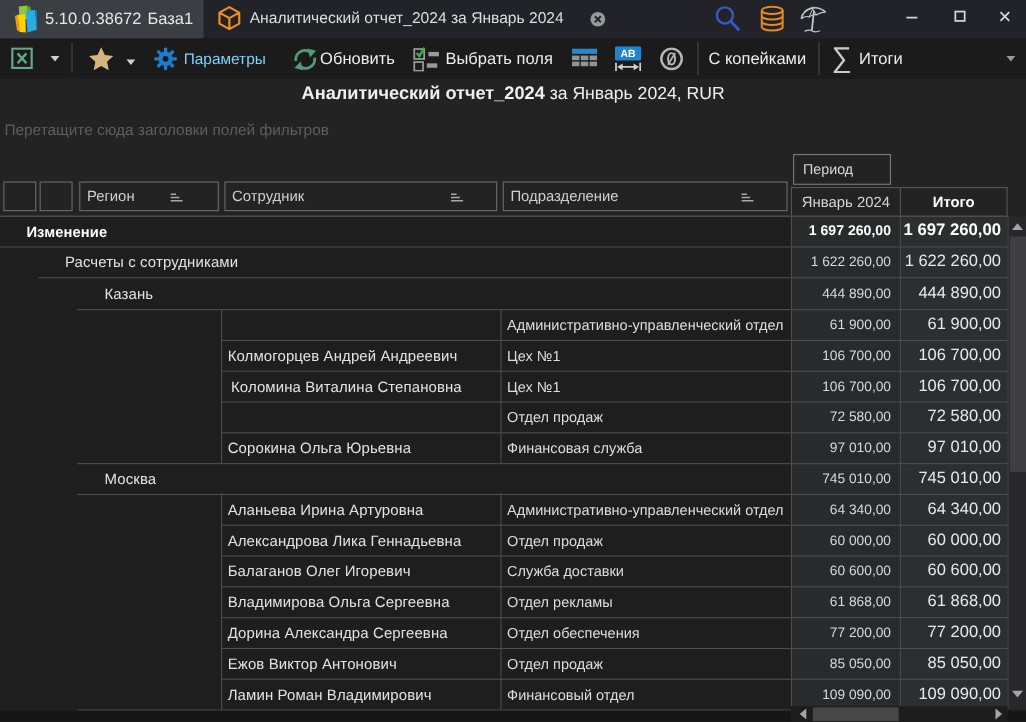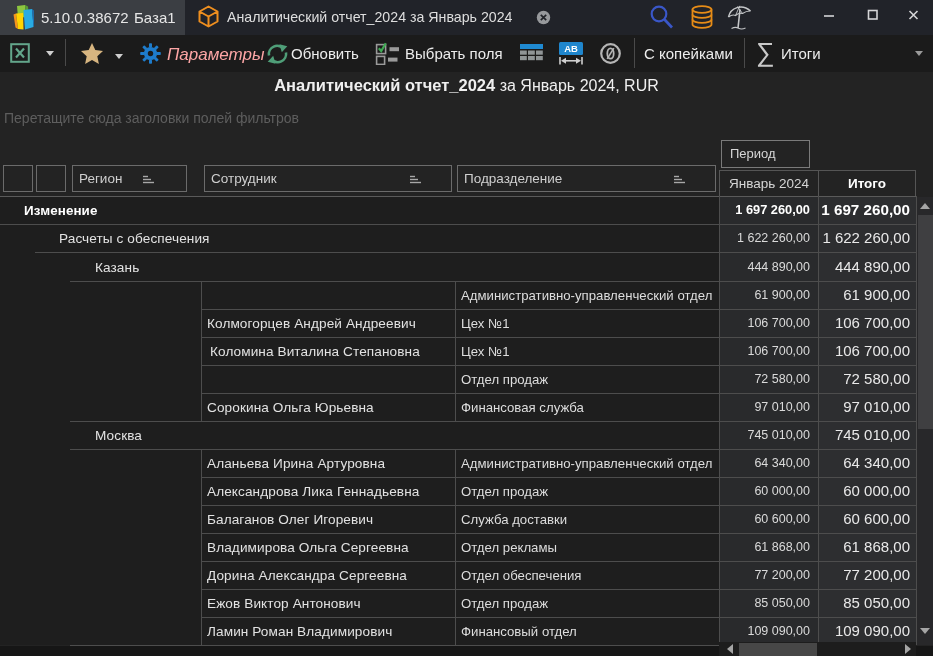--- a/index.html
+++ b/index.html
@@ -94,21 +94,21 @@
         <rect x="0.2" y="9" width="4.4" height="3" rx="0.8"></rect>
         <rect x="16.4" y="9" width="4.4" height="3" rx="0.8"></rect>
         <rect x="9" y="0.2" width="3" height="4.4" rx="0.8" transform="rotate(45 10.5 10.5)"></rect>
         <rect x="9" y="16.4" width="3" height="4.4" rx="0.8" transform="rotate(45 10.5 10.5)"></rect>
         <rect x="0.2" y="9" width="4.4" height="3" rx="0.8" transform="rotate(45 10.5 10.5)"></rect>
         <rect x="16.4" y="9" width="4.4" height="3" rx="0.8" transform="rotate(45 10.5 10.5)"></rect>
       </g>
     </g>
     <circle cx="10.5" cy="10.5" r="2.7" fill="#1b1b1b"></circle>
   </svg>
-  <div class="abs" style="left:167px;top:45px;font-size:17px;color:#fca5a5;font-style:italic;">Параметры</div>
+  <div class="abs" style="left:167px;top:45px;font-size:14px;color:#7dd3fc;">Параметры</div>
 
   <svg class="abs" style="left:265px;top:42px;" width="25" height="24" viewBox="0 0 25 24">
     <path d="M4 13.5 A 8.2 8.2 0 0 1 18.5 7" fill="none" stroke="#4f9e78" stroke-width="2.6"></path>
     <polygon points="14.5,2.2 22.3,4.2 16.8,10.2" fill="#4f9e78"></polygon>
     <path d="M21 10.5 A 8.2 8.2 0 0 1 6.5 17" fill="none" stroke="#4f9e78" stroke-width="2.6"></path>
     <polygon points="10.5,21.8 2.7,19.8 8.2,13.8" fill="#4f9e78"></polygon>
   </svg>
   <div class="abs" style="left:291px;top:45px;font-size:15px;color:#ededed;">Обновить</div>
 
   <svg class="abs" style="left:375px;top:41px;" width="27" height="24" viewBox="0 0 27 24">
@@ -164,21 +164,21 @@
   <div class="abs" style="left:719px;top:196px;width:99px;height:449px;background:#292a2c;"></div>
   <div class="abs" style="left:818px;top:196px;width:98px;height:449px;background:#2d2e30;"></div>
 
   <div class="abs" style="left:0;top:196px;width:719px;height:449px;background:#1e1e1e;"></div>
 
   <div class="abs" style="left:721px;top:140px;width:89px;height:28px;border:1px solid #7a7a7a;
        font-size:13px;color:#d6d6d6;line-height:26px;padding-left:8px;">Период</div>
 
   <div class="hdrbox" style="left:3px;width:30px;"></div>
   <div class="hdrbox" style="left:36px;width:30px;"></div>
-  <div class="hdrbox" style="left:72px;width:115px;">Регион
+  <div class="hdrbox" style="left:72px;width:127px;">Регион
     <svg class="sorticon" style="right:30px;" width="13" height="10" viewBox="0 0 13 10">
       <g stroke="#a8a8a8" stroke-width="1.4">
           <line x1="0" y1="1.5" x2="5" y2="1.5"></line>
           <line x1="0" y1="4.5" x2="8" y2="4.5"></line>
           <line x1="0" y1="7.5" x2="11" y2="7.5"></line>
         </g>
     </svg>
   </div>
   <div class="hdrbox" style="left:204px;width:248px;">Сотрудник
     <svg class="sorticon" style="right:28px;" width="13" height="10" viewBox="0 0 13 10">
@@ -229,21 +229,21 @@
   <div class="hline" style="left:201px;top:533px;width:715px;"></div>
   <div class="hline" style="left:201px;top:561px;width:715px;"></div>
   <div class="hline" style="left:201px;top:589px;width:715px;"></div>
   <div class="hline" style="left:201px;top:617px;width:715px;"></div>
   <div class="hline" style="left:70px;top:645px;width:846px;"></div>
 
   <div class="rowlab" style="left:24px;top:203px;font-weight:bold;font-size:13.4px;color:#fff;">Изменение</div>
   <div class="num1" style="top:202px;font-weight:bold;font-size:12.8px;color:#fff;">1 697 260,00</div>
   <div class="num2" style="top:201px;font-weight:bold;font-size:15.2px;color:#fff;">1 697 260,00</div>
 
-  <div class="rowlab" style="left:59px;top:231px;">Расчеты с обеспечения</div>
+  <div class="rowlab" style="left:59px;top:231px;">Расчеты с сотрудниками</div>
   <div class="num1" style="top:231px;">1 622 260,00</div>
   <div class="num2" style="top:229px;">1 622 260,00</div>
 
   <div class="rowlab" style="left:95px;top:260px;">Казань</div>
   <div class="num1" style="top:260px;">444 890,00</div>
   <div class="num2" style="top:258px;">444 890,00</div>
 
   <div class="rowlab2" style="left:461px;top:288px;">Административно-управленческий отдел</div>
   <div class="num1" style="top:288px;">61 900,00</div>
   <div class="num2" style="top:286px;">61 900,00</div>

